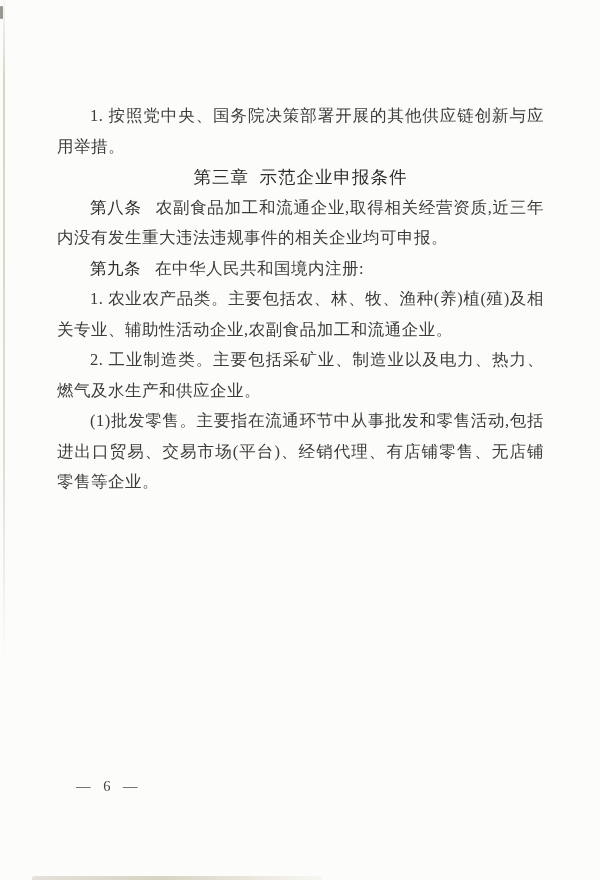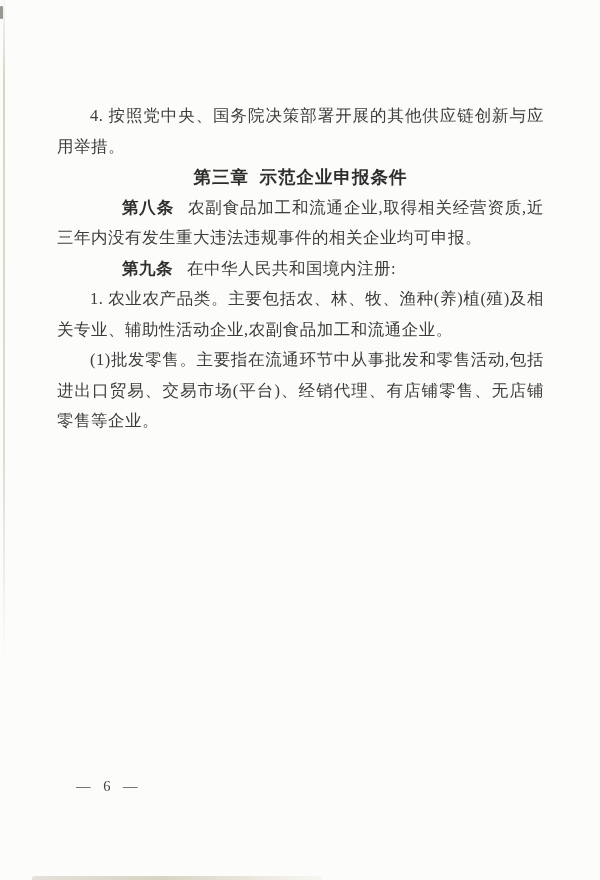--- a/index.html
+++ b/index.html
@@ -62,31 +62,30 @@
     line-height: 30.5px;
     letter-spacing: 0.5px;
     color: #3c3c3c;
     text-align: justify;
   }
   .para {
     margin: 0;
     text-indent: 2em;
   }
   .term {
-    font-weight: bold;
+    font-weight: normal;
     color: #2f2f2f;
     margin-right: 0.85em;
-    margin-left: 32px;
   }
   .chapter {
     margin: 0;
     text-indent: 0;
     text-align: center;
     font-family: "Liberation Sans", "DejaVu Sans", sans-serif;
-    font-weight: 700;
+    font-weight: 400;
     font-size: 17.5px;
     letter-spacing: 1px;
     color: #2d2d2d;
     line-height: 30.5px;
   }
   .chapter-label {
     margin-right: 0.6em;
   }
   .page-num {
     position: absolute;
@@ -104,36 +103,37 @@
 <body>
 
 <div class="page">
 
   <div class="left-edge"></div>
   <div class="corner-speck"></div>
   <div class="bottom-shadow"></div>
 
   <div class="content">
 
-    <p class="para">4. 按照党中央、国务院决策部署开展的其他供应链创新与应用举措。</p>
+    <p class="para">1. 按照党中央、国务院决策部署开展的其他供应链创新与应用举措。</p>
 
     <h2 class="chapter">
       <span class="chapter-label">第三章</span><span>示范企业申报条件</span>
     </h2>
 
     <p class="para">
       <span class="term">第八条</span><span>农副食品加工和流通企业,取得相关经营资质,近三年内没有发生重大违法违规事件的相关企业均可申报。</span>
     </p>
 
     <p class="para">
       <span class="term">第九条</span><span>在中华人民共和国境内注册:</span>
     </p>
 
     <p class="para">1. 农业农产品类。主要包括农、林、牧、渔种(养)植(殖)及相关专业、辅助性活动企业,农副食品加工和流通企业。</p>
 
+    <p class="para">2. 工业制造类。主要包括采矿业、制造业以及电力、热力、燃气及水生产和供应企业。</p>
 
 
     <p class="para">(1)批发零售。主要指在流通环节中从事批发和零售活动,包括进出口贸易、交易市场(平台)、经销代理、有店铺零售、无店铺零售等企业。</p>
 
 
 
   </div>
 
   <div class="page-num">— 6 —</div>
 

